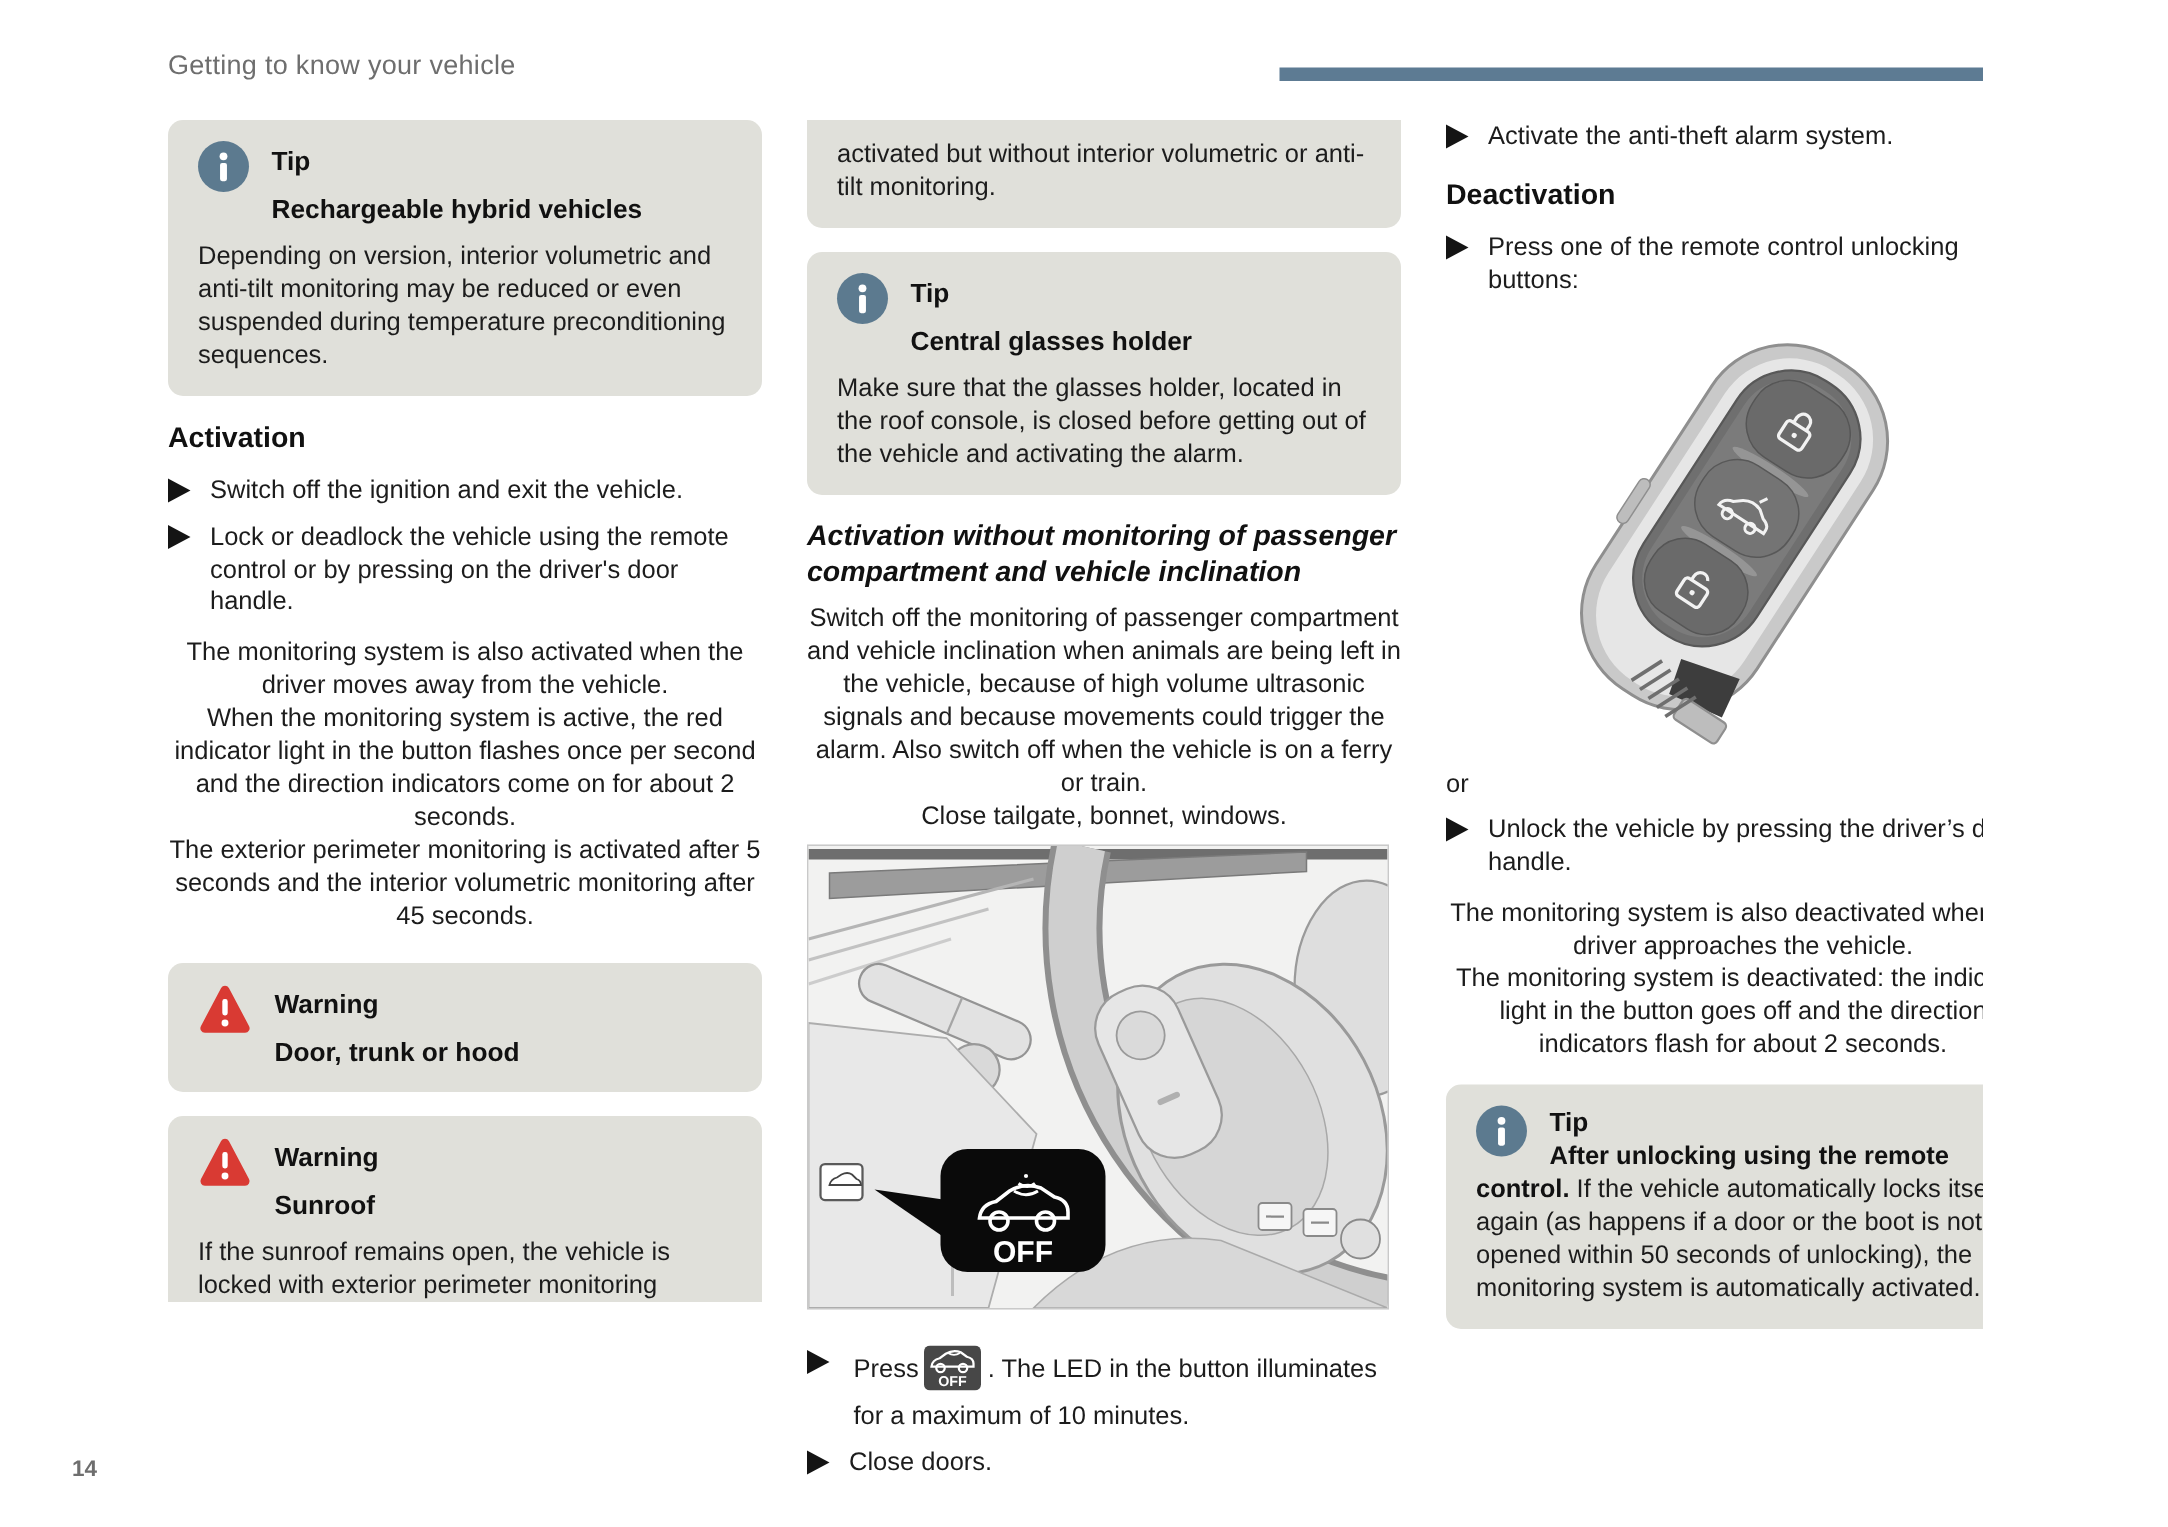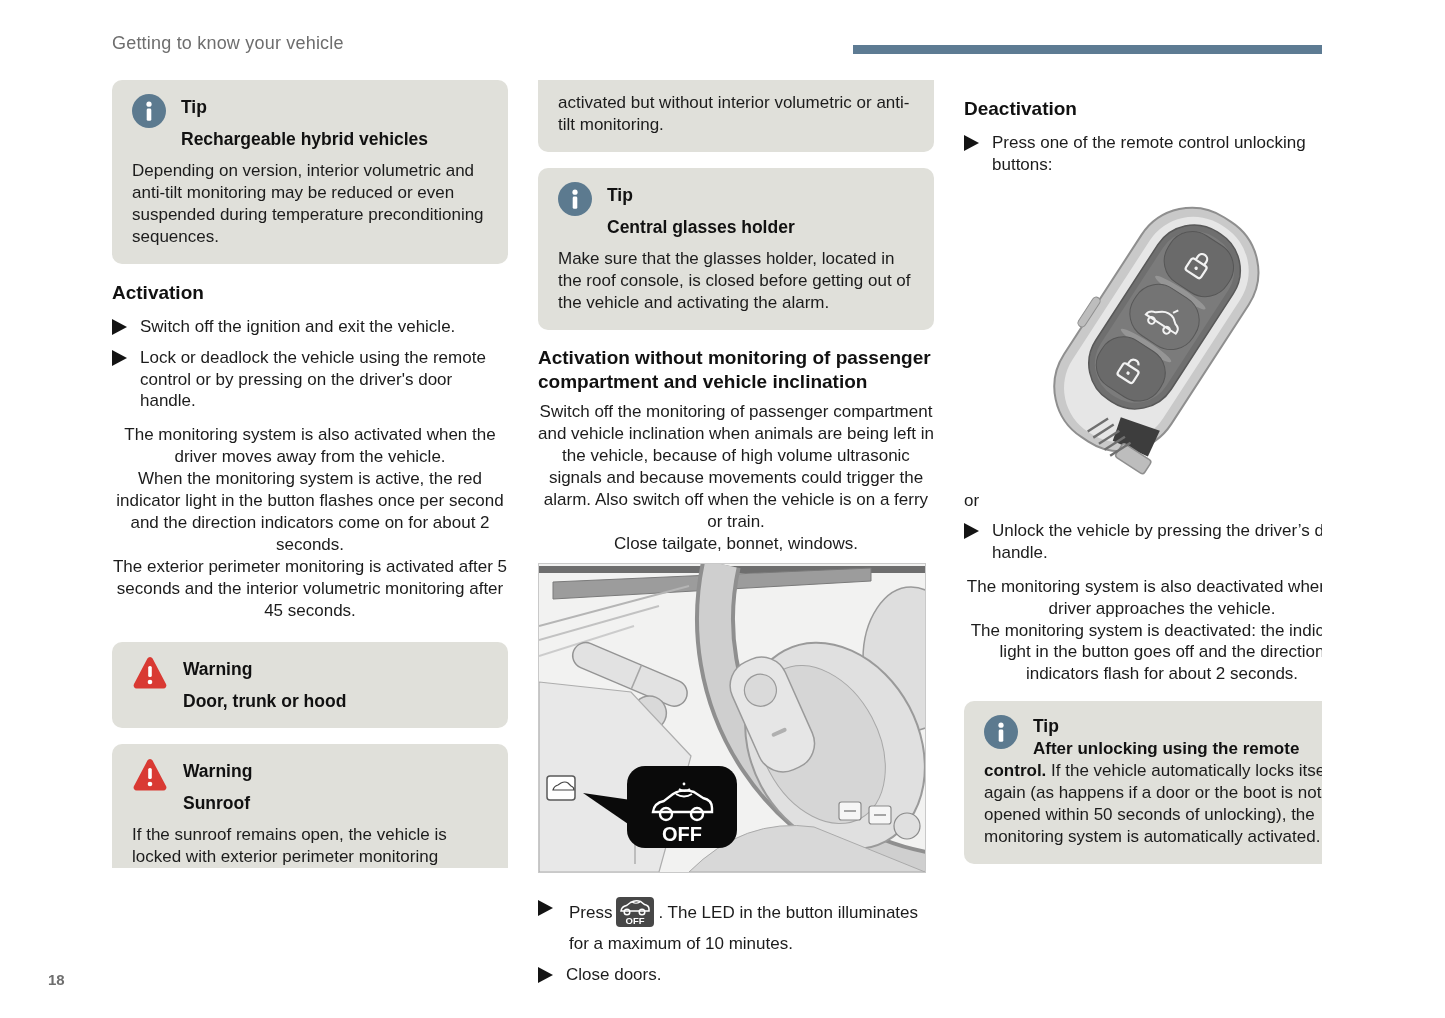--- a/index.html
+++ b/index.html
@@ -23,21 +23,21 @@
   .note-title { font-weight:bold; font-size:17.5px; margin-top:11px; color:#111; }
   .note-body { margin-top:10px; font-size:17px; line-height:1.29; }
   .warn-icon { flex:none; width:36px; height:33px; }
 
   .tip-flow .icon-circle { float:left; margin:0 15px 10px 0; }
   .tip-flow .note-label-inline { font-weight:bold; font-size:17.5px; color:#111; }
   .tip-flow .flow-body { font-size:17px; line-height:1.29; }
   .tip-flow .flow-body b { color:#111; }
 
   .h2 { font-weight:bold; font-size:19px; color:#111; margin:18px 0 12px; }
-  .h2.mid { margin-top:16px; margin-bottom:8px; line-height:1.26; }
+  .h2.mid { margin-top:16px; margin-bottom:8px; line-height:1.26;font-style:italic; }
   .bullet { display:flex; gap:13px; margin:9px 0; font-size:17px; line-height:1.29; }
   .arrow { flex:none; width:0; height:0; border-left:15px solid #141414;
     border-top:8.5px solid transparent; border-bottom:8.5px solid transparent; margin-top:3px; }
   .para { font-size:17px; line-height:1.29; white-space:pre-line; margin:12px 0;text-align:center; }
 
   .figure { width:388px; border:1px solid #c9c9c9; margin-top:4px; background:#f2f2f1; font-size:0; }
   .fob-figure { width:340px; height:300px; margin:4px 0 6px 26px; }
   .or-label { font-size:17px; margin:2px 0 4px; }
 
   .inline-off { display:inline-block; vertical-align:-9px; margin:0 4px; }
@@ -226,20 +226,24 @@
       </div>
 
       <div class="bullet">
         <span class="arrow"></span>
         <span>Close doors.</span>
       </div>
     </div>
 
     <div class="col">
 
+      <div class="bullet" style="margin-top:0;">
+        <span class="arrow"></span>
+        <span>Activate the anti-theft alarm system.</span>
+      </div>
 
       <div class="h2">Deactivation</div>
 
       <div class="bullet">
         <span class="arrow"></span>
         <span>Press one of the remote control unlocking buttons:</span>
       </div>
 
       <div class="fob-figure">
         <svg width="340" height="300" viewBox="0 0 340 300">
@@ -310,14 +314,14 @@
         </span>
         <div class="flow-body">
           <span class="note-label-inline">Tip</span><br>
           <b>After unlocking using the remote control.</b>
           <span>If the vehicle automatically locks itself again (as happens if a door or the boot is not opened within 50 seconds of unlocking), the monitoring system is automatically activated.</span>
         </div>
       </div>
     </div>
   </div>
 
-  <div class="page-number">18</div>
+  <div class="page-number">14</div>
 </div>
 
 </body></html>

